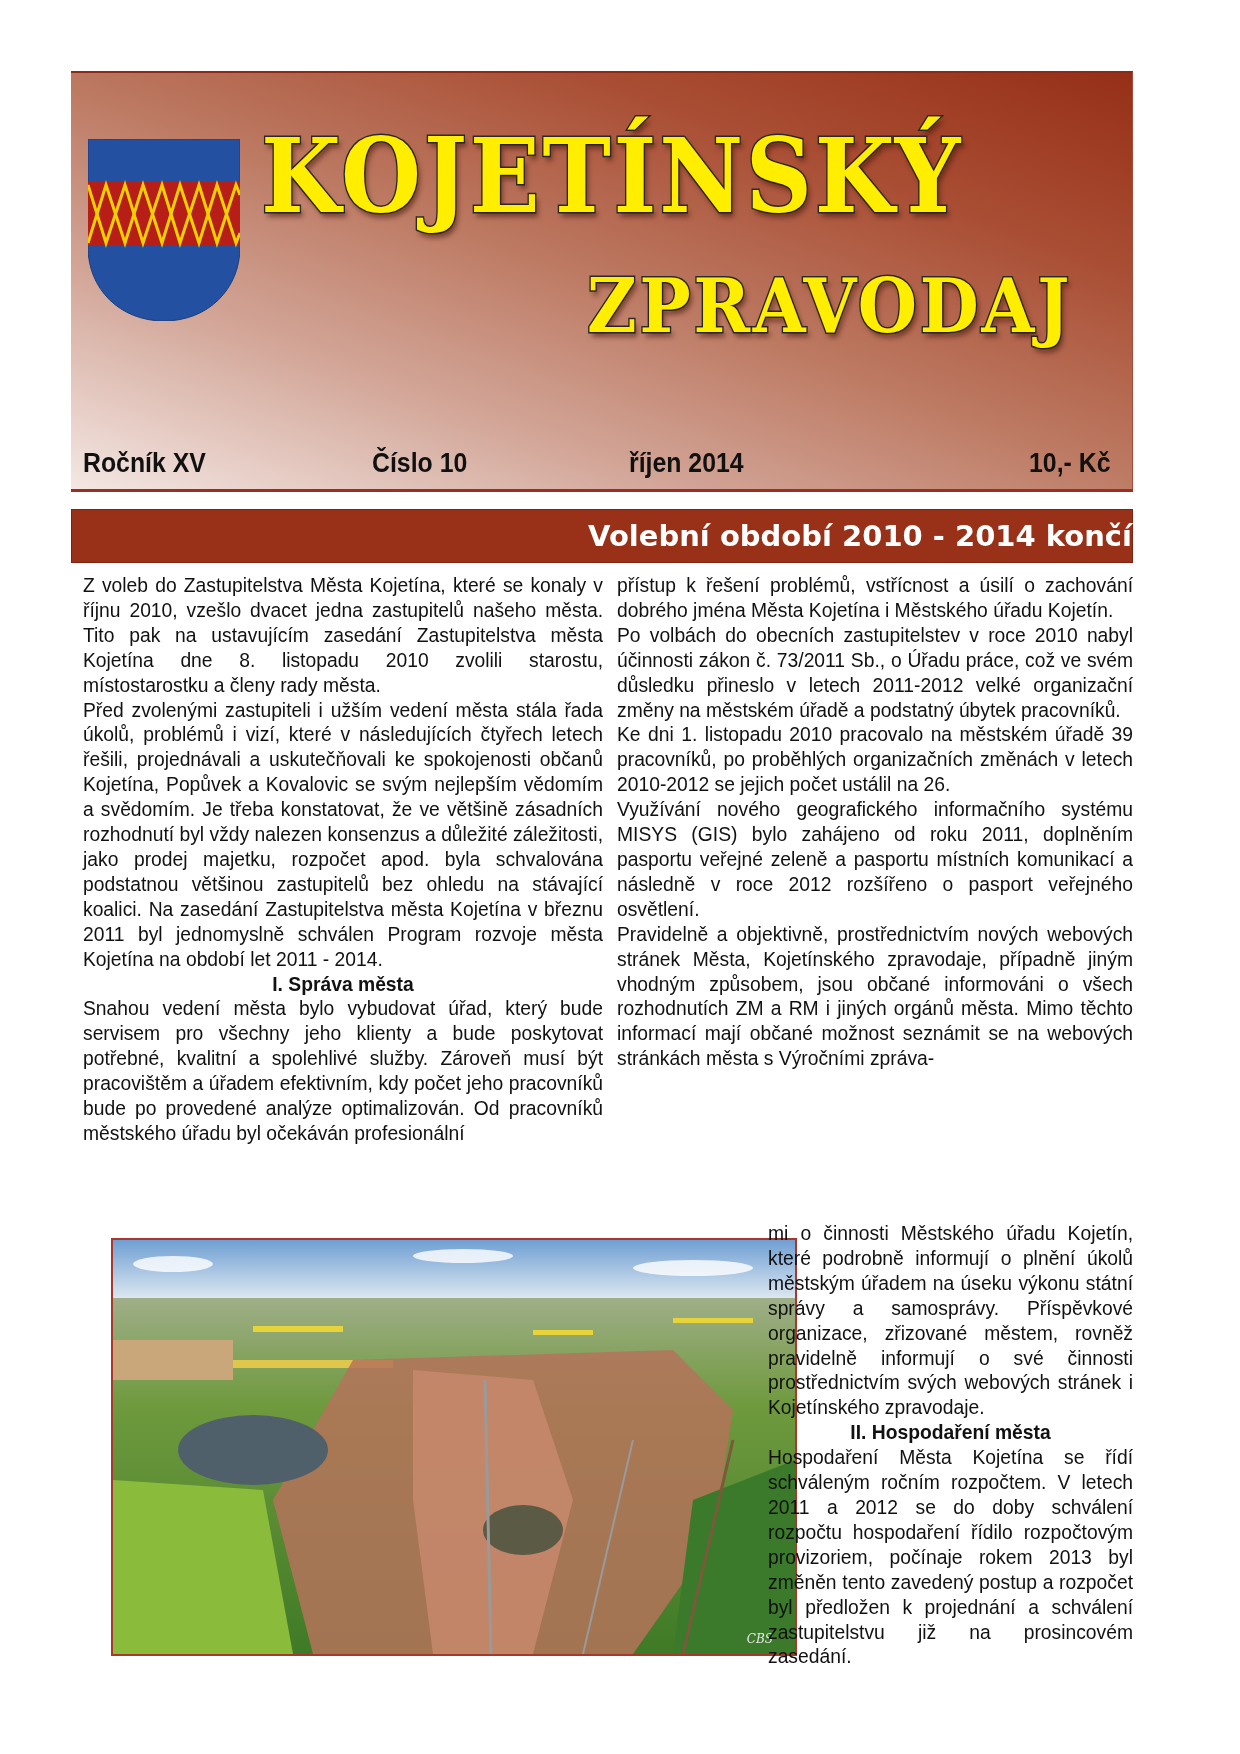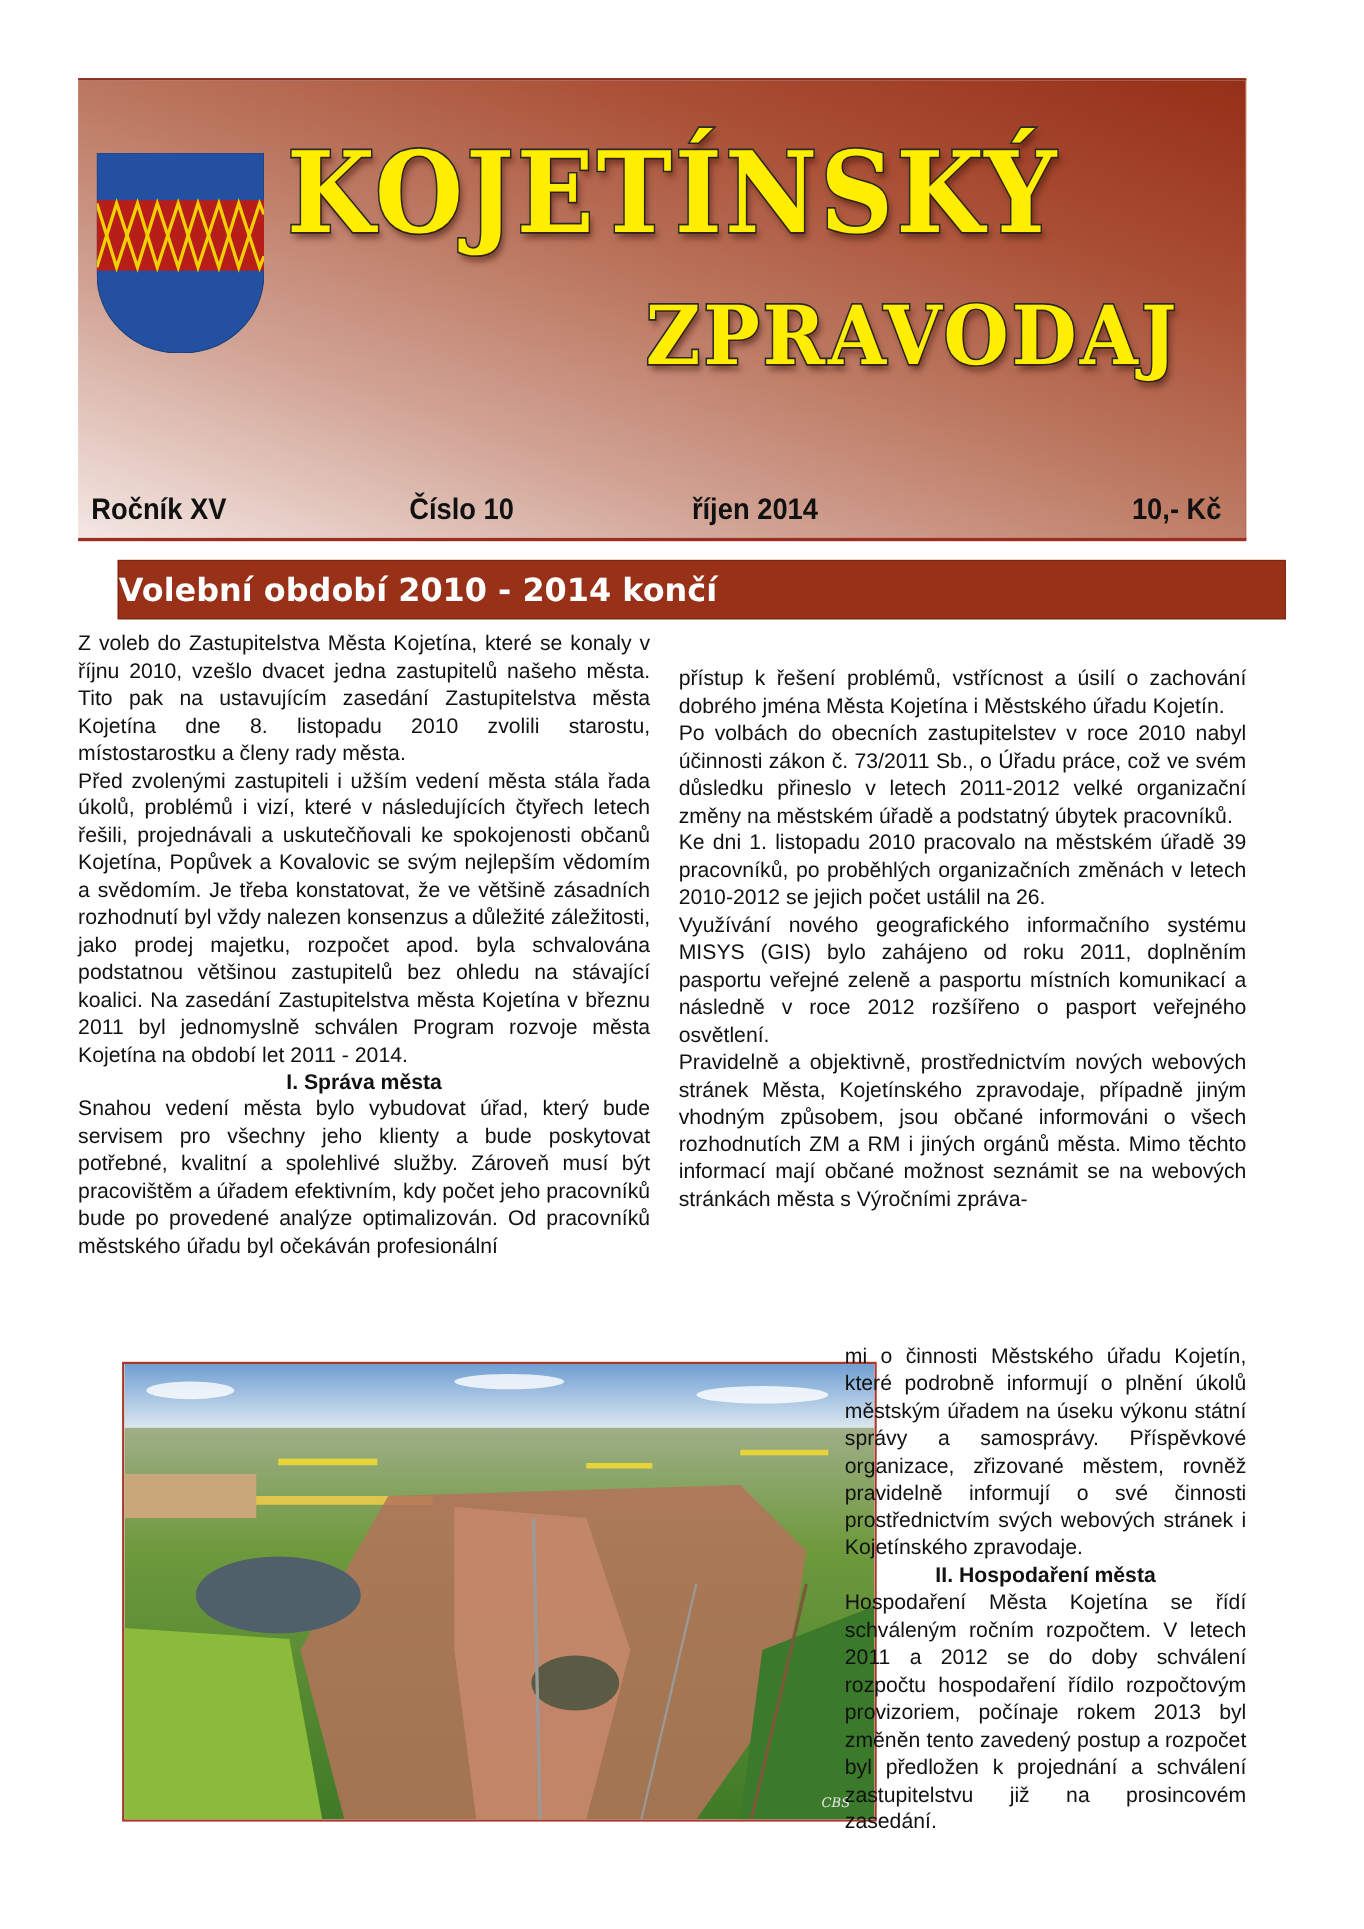--- a/index.html
+++ b/index.html
@@ -19,27 +19,27 @@
     text-shadow: 3px 5px 6px rgba(60,20,10,0.55); line-height:1; white-space:nowrap; }
   .logo-top { left:190px; top:52px; font-size:102px; transform:scaleX(0.9); transform-origin:left top; }
   .logo-bottom { left:516px; top:196px; font-size:74px; transform:scaleX(0.92); transform-origin:left top; }
 
   .issue { position:absolute; top:375px; font-size:27px; font-weight:bold; color:#111;
     font-family:"Liberation Sans", sans-serif; transform:scaleX(0.92); transform-origin:left top; }
 
   .title-bar { position:absolute; left:71px; top:509px; width:1062px; height:54px;
     background:#983118; border:1px solid #7e2410; box-sizing:border-box;
     color:#fff; font-family:"DejaVu Sans", sans-serif; font-weight:bold; font-size:29px;
-    display:flex; align-items:center; justify-content:flex-start;margin-left:36px; }
+    display:flex; align-items:center; justify-content:flex-end; }
 
   .col { position:absolute; font-size:19.3px; line-height:24.9px; text-align:justify; color:#111; }
   .col p { margin:0; }
   .col .h { font-weight:bold; text-align:center; }
-  .col-left { left:71px; top:574px; width:520px; }
-  .col-right { left:617px; top:574px; width:516px;margin-top:32px; }
+  .col-left { left:83px; top:574px; width:520px; }
+  .col-right { left:617px; top:574px; width:516px; }
   .col-narrow { left:768px; top:1222px; width:365px; }
 
   .photo { position:absolute; left:71px; top:1238px; width:686px; height:418px;
     border:2px solid #a8382a; box-sizing:border-box; overflow:hidden;margin-left:40px; }
   .photo svg { display:block; }
   .photo-credit { position:absolute; right:22px; bottom:8px; color:#e8e8e8;
     font-family:"DejaVu Serif", serif; font-style:italic; font-size:12px; }
 </style>
 </head>
 <body>

